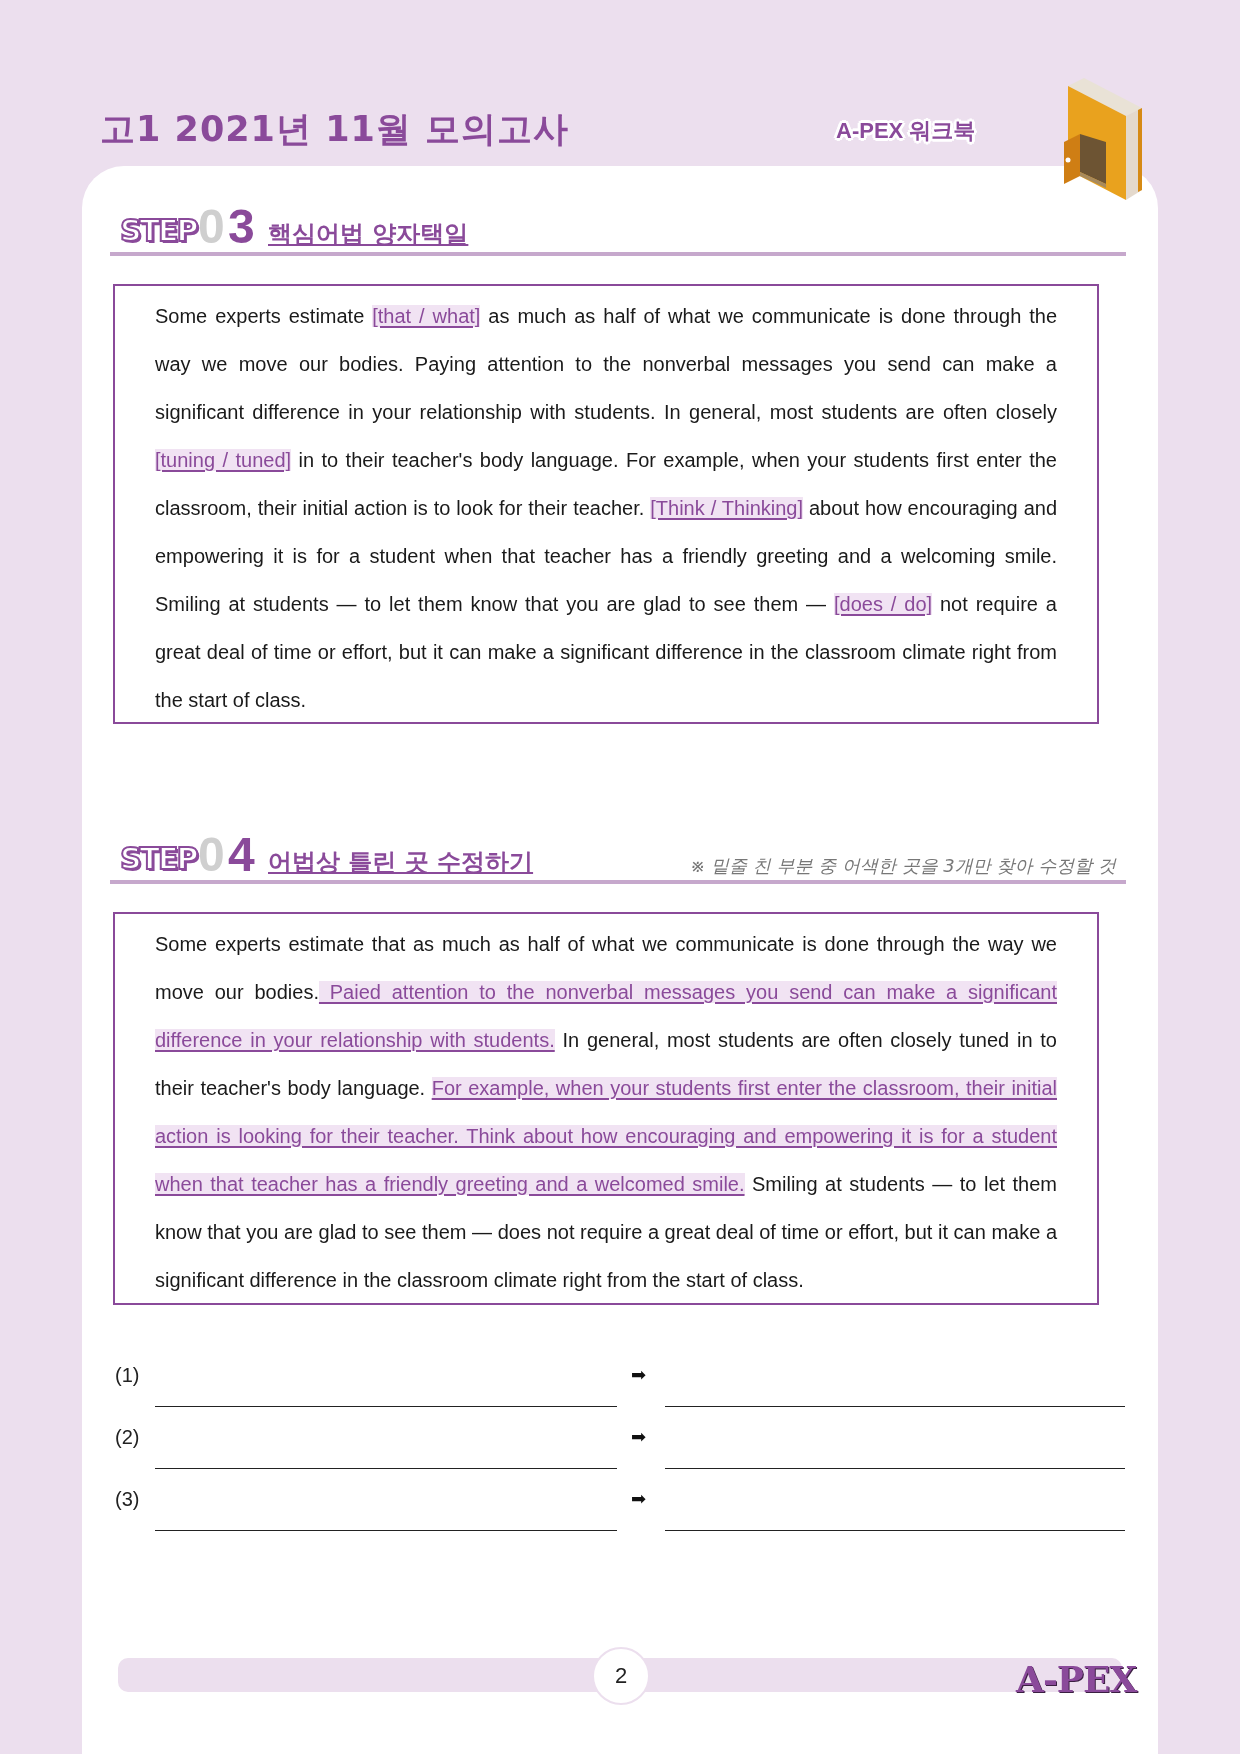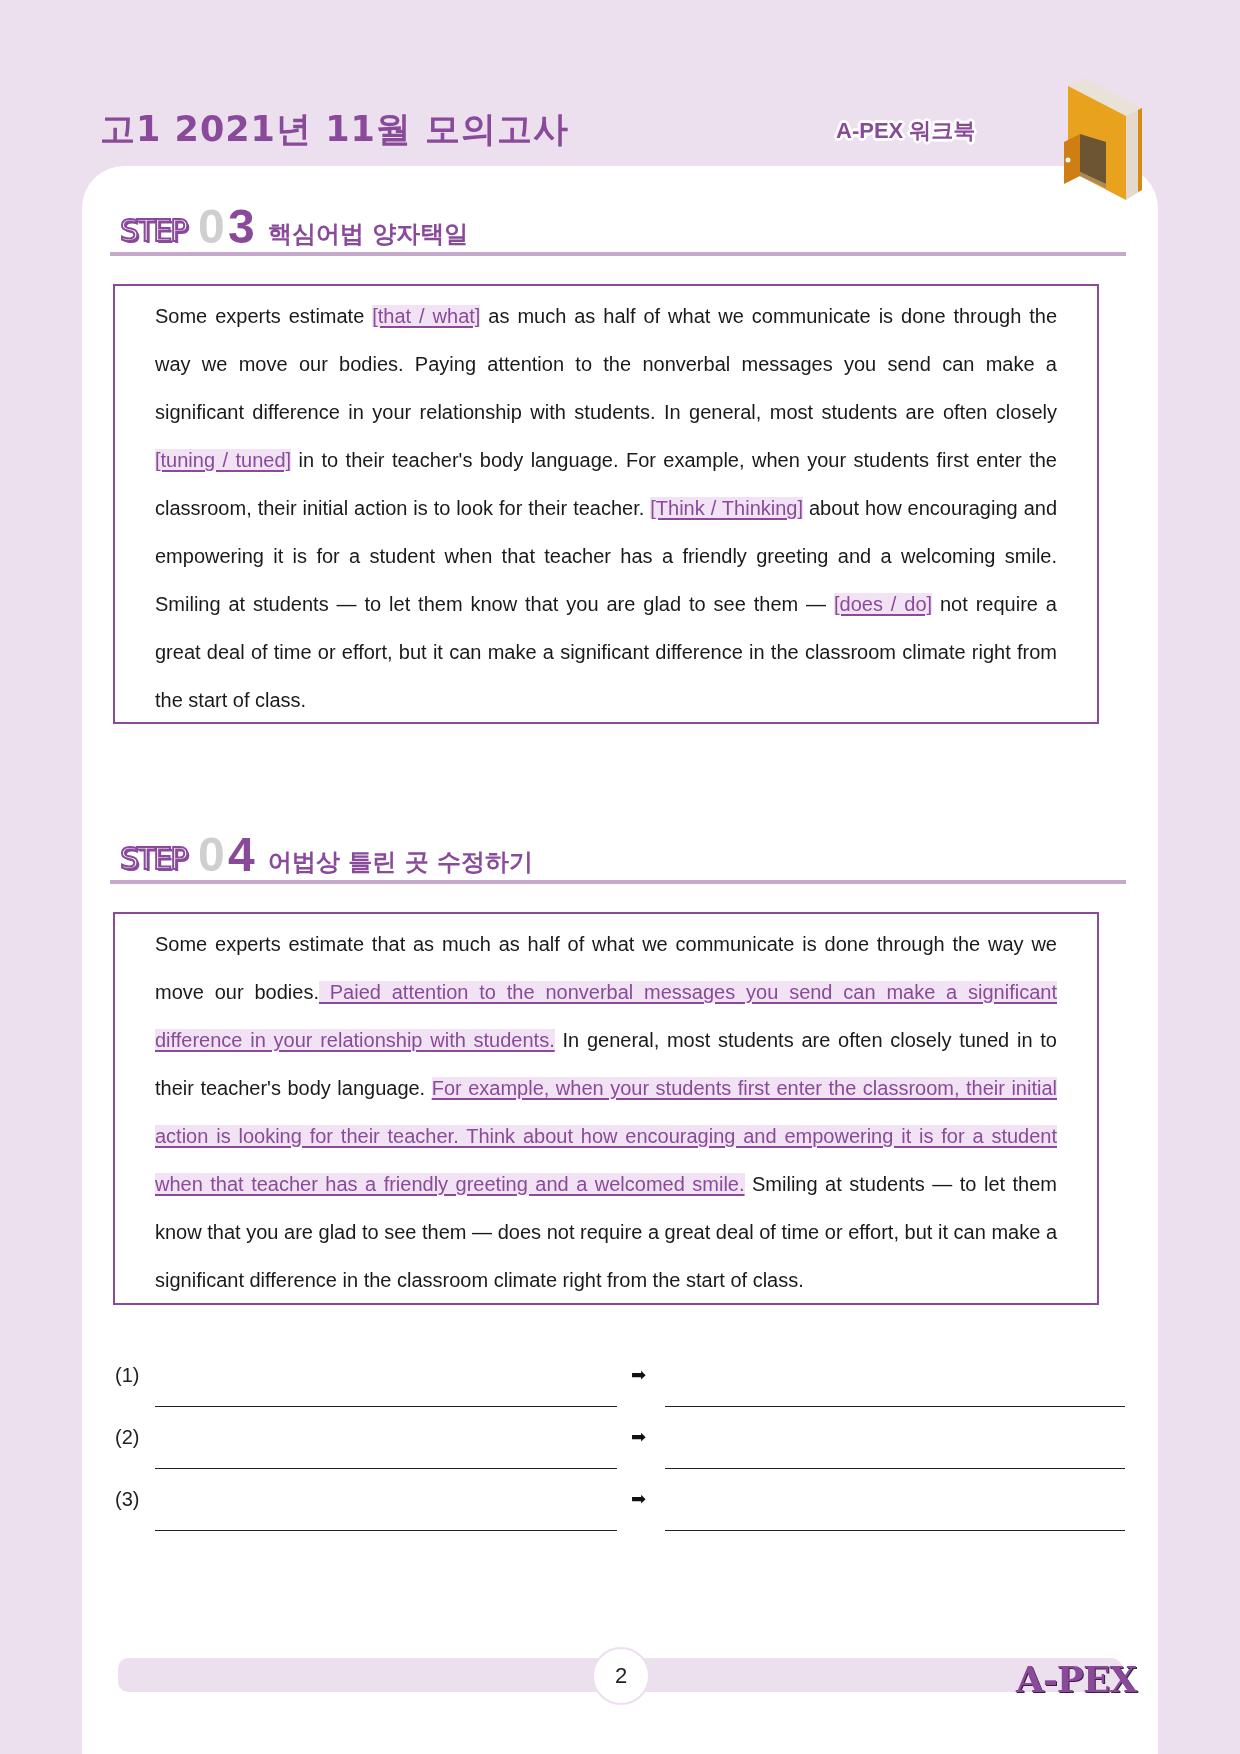--- a/index.html
+++ b/index.html
@@ -17,35 +17,36 @@
     text-shadow: 2px 2px 0 #fff, -2px -2px 0 #fff, 2px -2px 0 #fff, -2px 2px 0 #fff, 0 3px 0 #fff, 3px 0 0 #fff, 0 -3px 0 #fff, -3px 0 0 #fff;
   }
   .sheet {
     position:absolute; left:82px; top:166px; width:1076px; height:1620px; background:#fff;
     border-radius:42px 42px 0 0;
   }
   .book { position:absolute; left:1050px; top:76px; width:96px; height:126px; }
 
   .step-head { position:absolute; left:110px; width:1016px; height:52px; }
   .step-head .step-word {
-    position:absolute; left:10px; bottom:8px; font-size:30px; font-weight:400; color:#fff;
+    position:absolute; left:10px; bottom:8px; font-size:30px; font-weight:700; color:#fff;
     font-family:"DejaVu Sans",sans-serif; letter-spacing:-2px;
     -webkit-text-stroke:2px #8a4a9a; text-shadow:2px 2px 0 #8a4a9a;
   }
   .step-head .step-zero {
     position:absolute; left:88px; bottom:2px; font-size:48px; color:#cfcfcf; font-weight:bold;
     font-family:"Liberation Sans",sans-serif;
   }
   .step-head .step-num {
     position:absolute; left:118px; bottom:2px; font-size:48px; color:#8a4a9a; font-weight:bold;
     font-family:"Liberation Sans",sans-serif;
   }
   .step-head .step-title {
     position:absolute; left:158px; bottom:6px; font-size:24px; color:#8a4a9a; font-weight:bold;
     font-family:"DejaVu Sans",sans-serif;
+    text-decoration:underline;
   }
   .step-head .step-note {
     position:absolute; right:10px; bottom:6px; font-size:18px; color:#777; font-style:italic;
     font-family:"DejaVu Sans",sans-serif;
   }
   .step-head .rule {
     position:absolute; left:0; right:0; bottom:0; height:4px; background:#c6a8cc;
   }
 
   .passage {
@@ -103,20 +104,21 @@
   <div class="rule"></div>
 </div>
 
 <div class="passage" id="step3-passage" style="top:284px; height:440px;"><span>Some experts estimate </span><span class="choice">[that / what]</span><span> as much as half of what we communicate is done through the way we move our bodies. Paying attention to the nonverbal messages you send can make a significant difference in your relationship with students. In general, most students are often closely </span><span class="choice">[tuning / tuned]</span><span> in to their teacher's body language. For example, when your students first enter the classroom, their initial action is to look for their teacher. </span><span class="choice">[Think / Thinking]</span><span> about how encouraging and empowering it is for a student when that teacher has a friendly greeting and a welcoming smile. Smiling at students — to let them know that you are glad to see them — </span><span class="choice">[does / do]</span><span> not require a great deal of time or effort, but it can make a significant difference in the classroom climate right from the start of class.</span></div>
 
 <div class="step-head" style="top:832px;">
   <span class="step-word">STEP</span>
   <span class="step-zero">0</span>
   <span class="step-num">4</span>
   <span class="step-title">어법상 틀린 곳 수정하기</span>
+  <span class="step-note">※ 밑줄 친 부분 중 어색한 곳을 3개만 찾아 수정할 것</span>
   <div class="rule"></div>
 </div>
 
 <div class="passage" id="step4-passage" style="top:912px; height:393px;"><span>Some experts estimate that as much as half of what we communicate is done through the way we move our bodies.</span><span class="ul"> Paied attention to the nonverbal messages you send can make a significant difference in your relationship with students.</span><span> In general, most students are often closely tuned in to their teacher's body language. </span><span class="ul">For example, when your students first enter the classroom, their initial action is looking for their teacher. Think about how encouraging and empowering it is for a student when that teacher has a friendly greeting and a welcomed smile.</span><span> Smiling at students — to let them know that you are glad to see them — does not require a great deal of time or effort, but it can make a significant difference in the classroom climate right from the start of class.</span></div>
 
 <div class="answers">
   <div class="answer-row">
     <span class="num">(1)</span>
     <div class="line-left"></div>
     <span class="arrow">➡</span>

